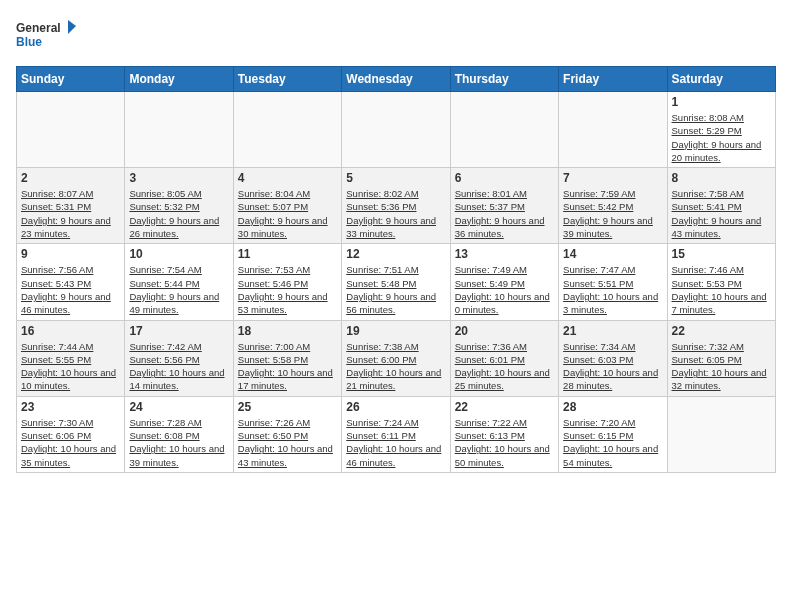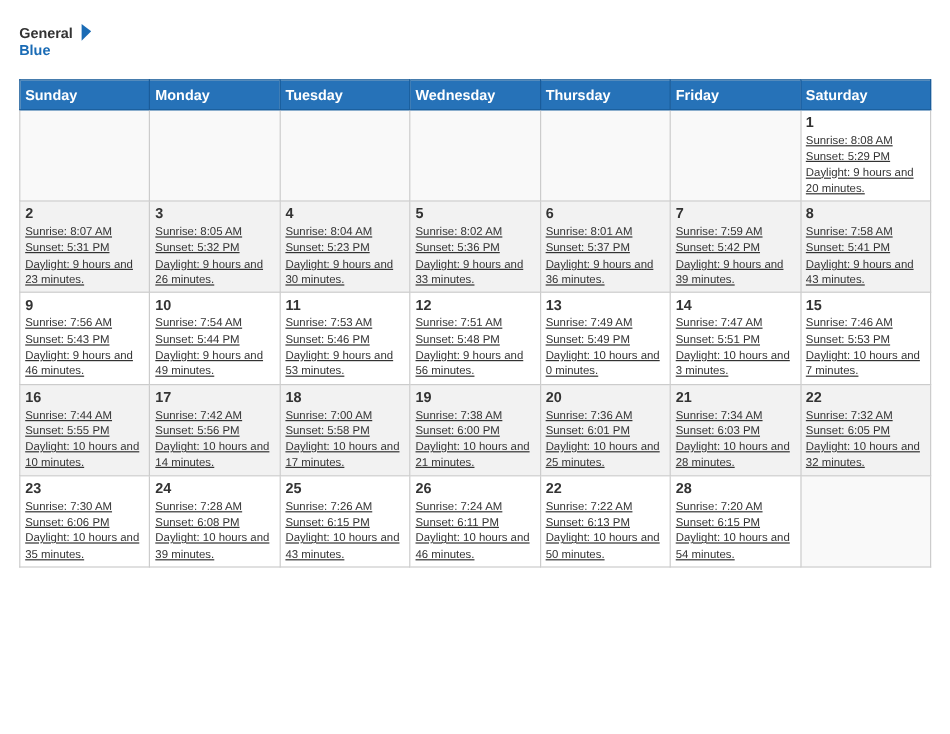--- a/index.html
+++ b/index.html
@@ -129,21 +129,21 @@
         </td>
         <td>
           <span class="day-number">3</span>
           <div class="day-info">Sunrise: 8:05 AM
 Sunset: 5:32 PM
 Daylight: 9 hours and 26 minutes.</div>
         </td>
         <td>
           <span class="day-number">4</span>
           <div class="day-info">Sunrise: 8:04 AM
-Sunset: 5:23 PM
+Sunset: 5:07 PM
 Daylight: 9 hours and 30 minutes.</div>
         </td>
         <td>
           <span class="day-number">5</span>
           <div class="day-info">Sunrise: 8:02 AM
 Sunset: 5:36 PM
 Daylight: 9 hours and 33 minutes.</div>
         </td>
         <td>
           <span class="day-number">6</span>
@@ -261,21 +261,21 @@
         </td>
         <td>
           <span class="day-number">24</span>
           <div class="day-info">Sunrise: 7:28 AM
 Sunset: 6:08 PM
 Daylight: 10 hours and 39 minutes.</div>
         </td>
         <td>
           <span class="day-number">25</span>
           <div class="day-info">Sunrise: 7:26 AM
-Sunset: 6:15 PM
+Sunset: 6:50 PM
 Daylight: 10 hours and 43 minutes.</div>
         </td>
         <td>
           <span class="day-number">26</span>
           <div class="day-info">Sunrise: 7:24 AM
 Sunset: 6:11 PM
 Daylight: 10 hours and 46 minutes.</div>
         </td>
         <td>
           <span class="day-number">22</span>

